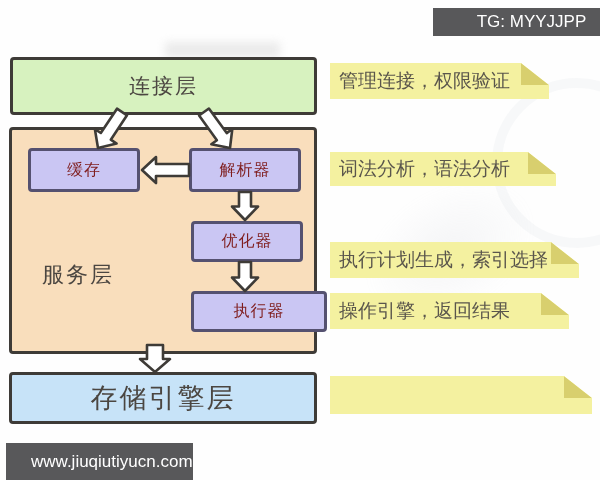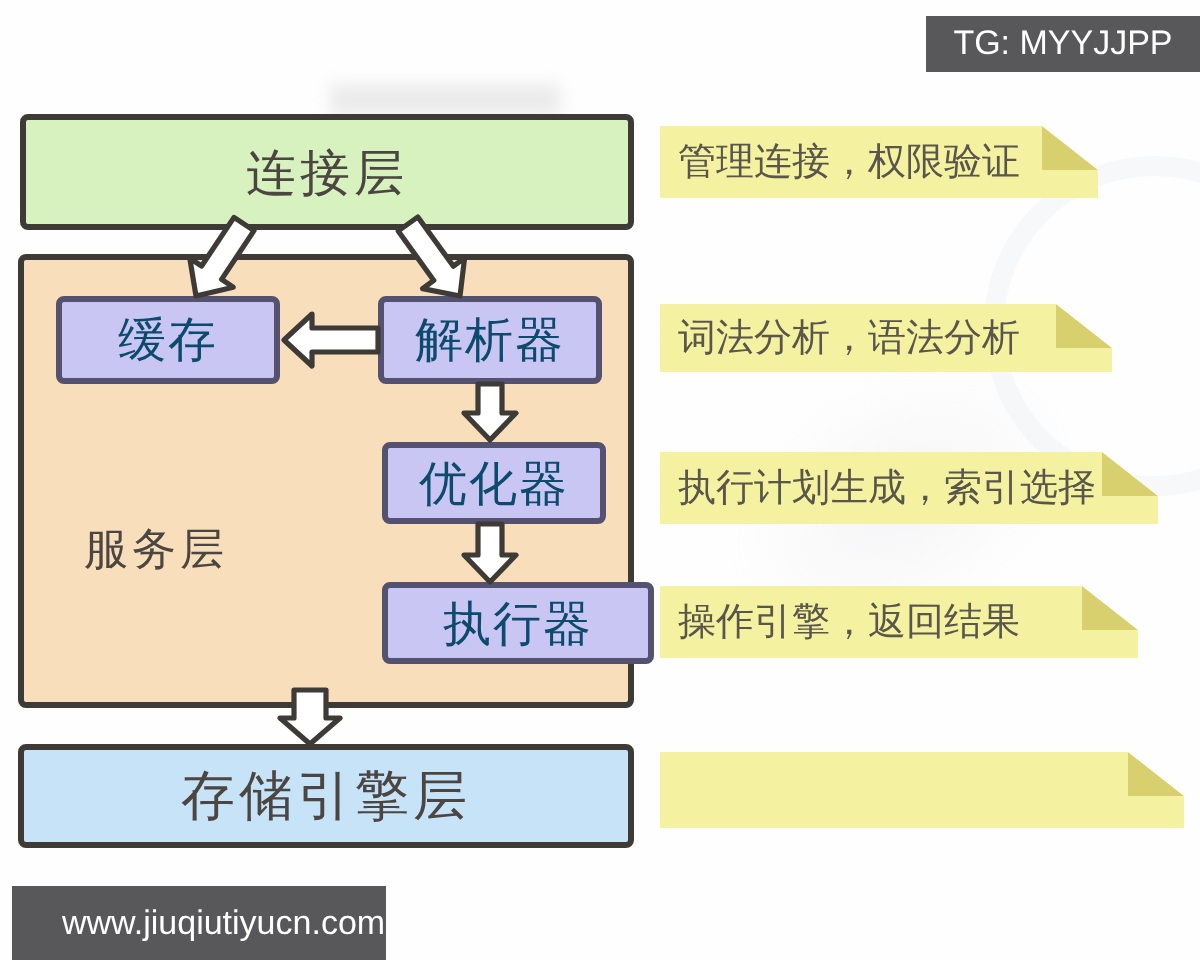--- a/index.html
+++ b/index.html
@@ -7,32 +7,32 @@
     position:relative;width:600px;height:480px;overflow:hidden;
     background:#fefefe;font-family:"Liberation Sans",sans-serif;
     color:var(--text,#4b4641);
   }
   
   .layer{
     position:absolute;box-sizing:border-box;border:3px solid var(--ink,#3e3b37);
     border-radius:4px;display:flex;align-items:center;justify-content:center;
     letter-spacing:2px;
   }
-  .connection{left:10px;top:57px;width:307px;height:58px;background:var(--green,#d7f2bf);font-size:25px;}
+  .connection{left:10px;top:57px;width:307px;height:58px;background:var(--green,#d7f2bf);font-size:21px;}
   .service{left:9px;top:127px;width:308px;height:227px;background:var(--orange,#f9debc);}
   .storage{left:9px;top:372px;width:308px;height:52px;background:var(--blue,#c7e3f8);font-size:27px;}
   .service-label{
     position:absolute;left:42px;top:260px;font-size:22px;letter-spacing:2px;
   }
   
   .module{
     position:absolute;box-sizing:border-box;border:3px solid var(--purple-ink,#555170);
     border-radius:4px;background:var(--purple,#cac6f3);
     display:flex;align-items:center;justify-content:center;
-    font-size:24px;color:#0c4a6e;letter-spacing:1px;
+    font-size:16px;color:#7f1d1d;letter-spacing:1px;
   }
   .cache{left:28px;top:148px;width:112px;height:44px;}
   .parser{left:189px;top:148px;width:112px;height:44px;}
   .optimizer{left:191px;top:221px;width:112px;height:41px;}
   .executor{left:191px;top:291px;width:136px;height:41px;}
   
   .arrows{position:absolute;left:0;top:0;width:600px;height:480px;pointer-events:none;}
   .arrows polygon{fill:#ffffff;stroke:var(--ink,#3e3b37);stroke-width:2.6;stroke-linejoin:round;}
   
   .note{
@@ -41,29 +41,29 @@
     font-size:19px;color:#5a564c;
     clip-path:polygon(0 0, calc(100% - 28px) 0, 100% 22px, 100% 100%, 0 100%);
   }
   .note .fold{
     position:absolute;top:0;right:0;width:28px;height:22px;
     background:var(--yellow-dark,#d8cf6e);
     clip-path:polygon(0 0, 100% 100%, 0 100%);
   }
   .n1{left:330px;top:63px;width:219px;height:36px;}
   .n2{left:330px;top:152px;width:226px;height:34px;}
-  .n3{left:330px;top:226px;width:249px;height:36px;}
+  .n3{left:330px;top:242px;width:249px;height:36px;}
   .n4{left:330px;top:293px;width:239px;height:36px;}
   .n5{left:330px;top:376px;width:262px;height:38px;}
   
   .badge{
     position:absolute;background:var(--badge-bg,#58585a);color:#ffffff;
     font-size:17px;display:flex;align-items:center;
   }
-  .badge-tg{right:0;top:8px;width:137px;height:28px;justify-content:center;}
+  .badge-tg{right:0;top:8px;width:137px;height:28px;justify-content:center;padding-left:30px;}
   .badge-site{left:6px;top:443px;width:187px;height:37px;padding-left:25px;box-sizing:border-box;}
   
   .stamp{
     position:absolute;left:492px;top:78px;width:150px;height:150px;
     border:10px solid #8a9bb0;border-radius:50%;opacity:0.06;
   }
   .smudge{
     position:absolute;left:165px;top:42px;width:115px;height:16px;
     background:#cfcfcf;opacity:0.4;filter:blur(4px);
   }

